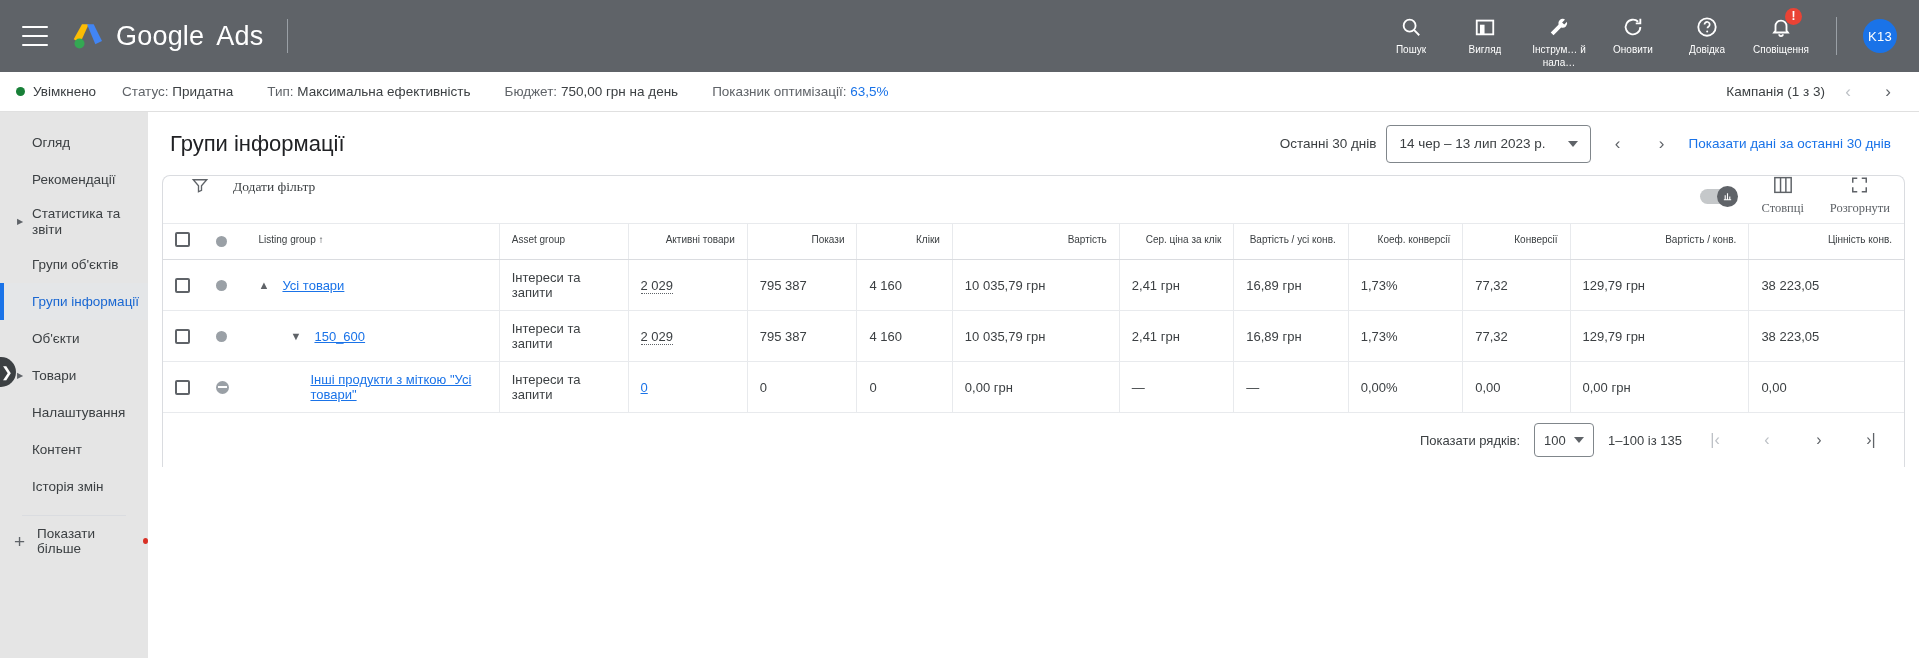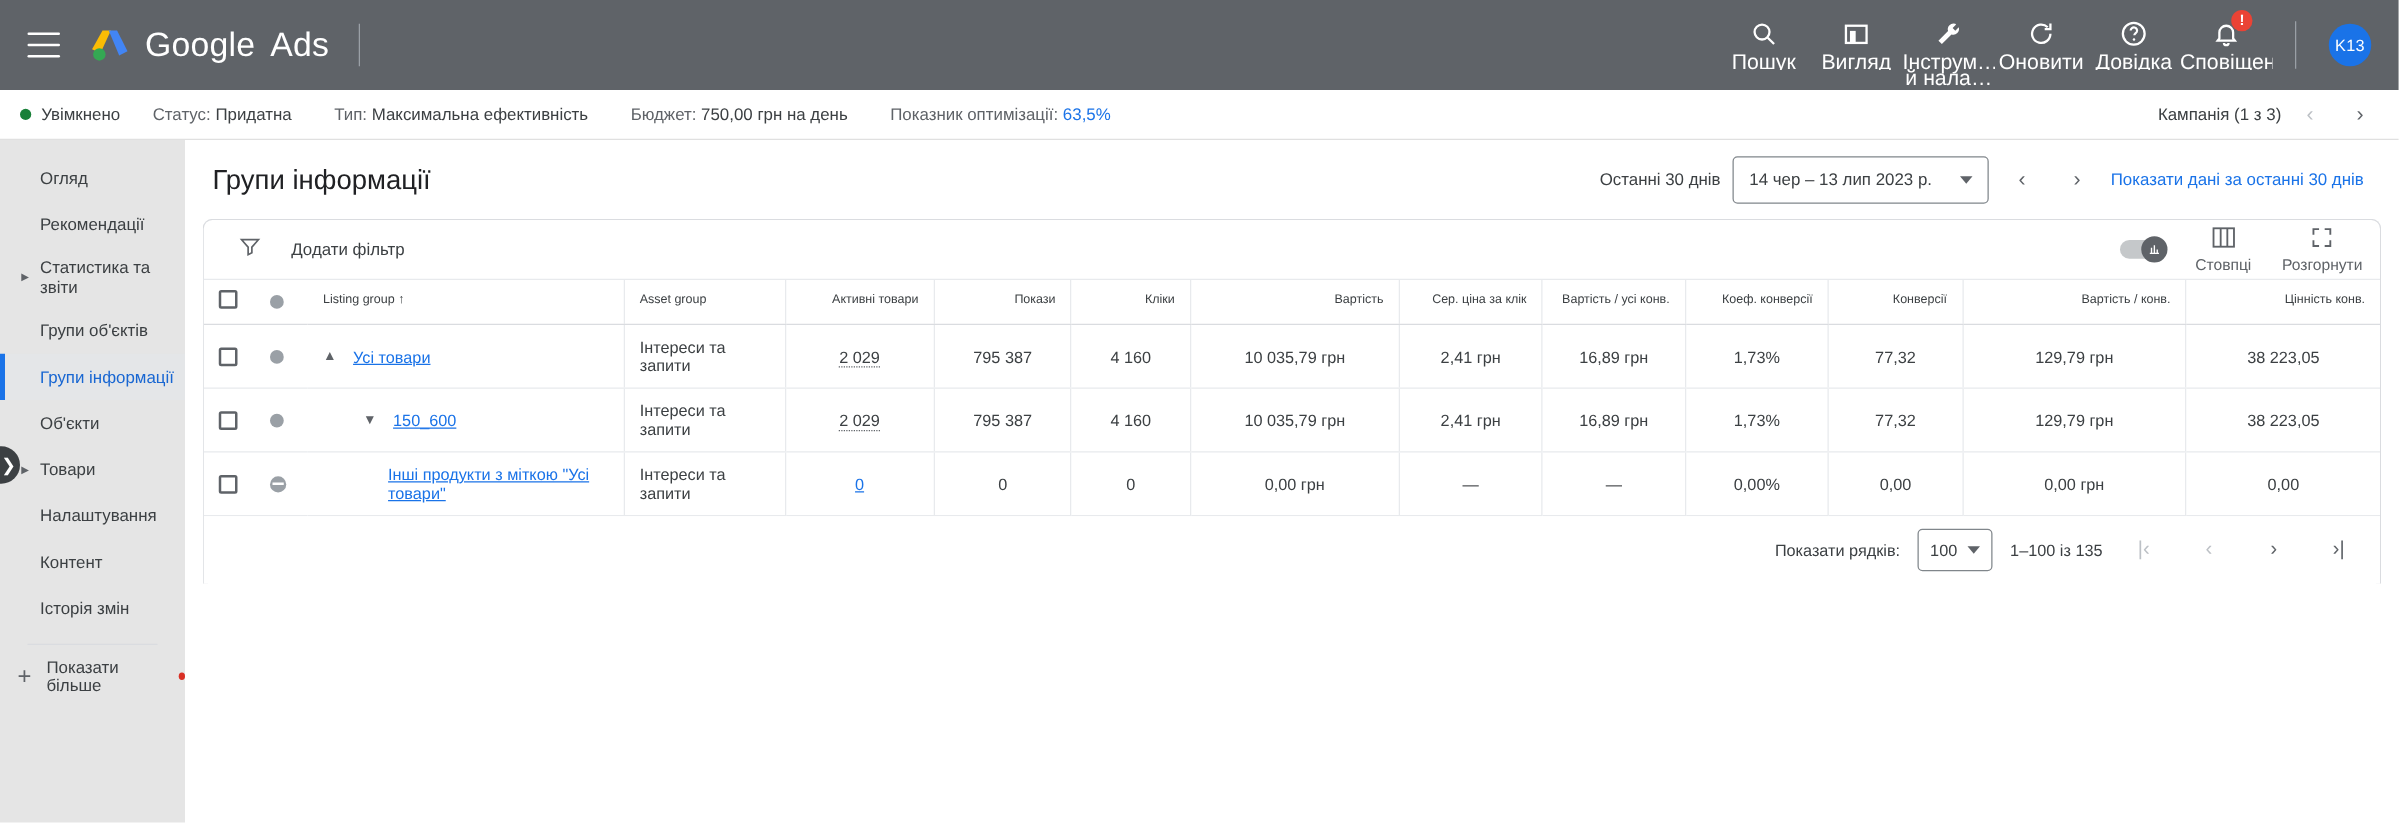--- a/index.html
+++ b/index.html
@@ -20,21 +20,21 @@
   .hamburger span { display:block; height:2px; background:#fff; border-radius:1px; }
   .brand { display:flex; align-items:center; gap:12px; }
   .ads-logo { width: 34px; height: 30px; }
   .brand-text { font-size: 27px; color:#fff; letter-spacing:.2px; font-weight:400;}
   .brand-divider { width:1px; height:34px; background:#9aa0a6; margin-left:24px; }
 
   .nav-right { margin-left:auto; display:flex; align-items:flex-start; gap:0; }
   .navitem { width: 74px; display:flex; flex-direction:column; align-items:center;
     color:#fff; cursor:pointer; padding-top: 10px; position:relative; }
   .navitem .ico { height: 26px; display:flex; align-items:center; justify-content:center;}
-  .navitem .lbl { font-size: 17px; margin-top: 3px; text-align:center; line-height:13px;
+  .navitem .lbl { font-size: 10px; margin-top: 3px; text-align:center; line-height:13px;
      max-width: 74px; overflow:hidden; }
   .navitem.twoline .lbl { white-space: normal; }
   .badge { position:absolute; top:4px; right:16px; width:17px; height:17px;
     background:#ea4335; border-radius:50%; color:#fff; font-size:12px;
     display:flex; align-items:center; justify-content:center; font-weight:700; }
   .nav-divider { width:1px; height:38px; background:#9aa0a6; margin: 0 18px; align-self:center; }
   .avatar { width:34px; height:34px; border-radius:50%; background:#1a73e8;
     color:#fff; font-size:13px; display:flex; align-items:center; justify-content:center;
     align-self:center; margin-left: 8px; font-weight:500; letter-spacing:.3px;}
 
@@ -86,22 +86,22 @@
   .date-select { border:1px solid #80868b; border-radius:4px; height:38px;
      display:flex; align-items:center; padding: 0 12px; gap: 22px; font-size:13.5px;
      color:#3c4043; cursor:pointer; min-width: 202px; justify-content:space-between;}
   .caret-down { width:0;height:0;border-left:5px solid transparent;
      border-right:5px solid transparent;border-top:6px solid #5f6368; }
   .showlast { color:#1a73e8; font-size:13.5px; cursor:pointer; padding-right: 6px;}
 
   
   .card { margin: 0 14px; border:1px solid #dadce0; border-radius:8px 8px 0 0;
      border-bottom:none; display:flex; flex-direction:column; min-height:0;}
-  .toolbar { height:48px; display:flex; align-items:center; padding: 0 14px;
-     border-bottom:1px solid #e8eaed; }
+  .toolbar { height:48px; display:flex; align-items:flex-start; padding: 0 14px;
+     border-bottom:1px solid #e8eaed;font-family:Liberation Serif, serif; }
   .tb-filter { display:flex; align-items:center; gap:0; }
   .funnel { margin: 0 24px 0 14px; }
   .addfilter { font-size:13.5px; color:#3c4043; cursor:pointer; }
   .tb-right { margin-left:auto; display:flex; align-items:center; gap:18px; }
   .toggle { width:36px;height:15px;border-radius:8px;background:#c5c8ca; position:relative;
      cursor:pointer; }
   .toggle .knob { position:absolute; right:-2px; top:-3px; width:21px;height:21px;
      border-radius:50%; background:#5f6368; display:flex;align-items:center;
      justify-content:center; }
   .tb-btn { display:flex; flex-direction:column; align-items:center; gap:3px;
@@ -113,21 +113,21 @@
   thead th {
     font-size:10px; color:#3c4043; font-weight:400; vertical-align:bottom;
     padding: 8px 12px 12px 12px; border-bottom:1px solid #dadce0; line-height:14px;
     background:#fff;
   }
   thead th.num { text-align:right; }
   thead th.lft { text-align:left; }
   .sep-col { border-left:1px solid #e8eaed; }
   tbody td { font-size:13px; color:#3c4043; padding: 10px 12px;
      border-bottom:1px solid #e8eaed; height:38px; }
-  tbody td.num { text-align:center; }
+  tbody td.num { text-align:left; }
   .chk { width:15px;height:15px;border:2px solid #5f6368; border-radius:2px; display:block;}
   .gdot { width:11px;height:11px;border-radius:50%; background:#9aa0a6; display:block;}
   .gdot.minus { width:13px;height:13px; position:relative; }
   .gdot.minus:after{content:'';position:absolute;left:2px;right:2px;top:5px;height:2px;background:#fff;}
   .lgcell { display:flex; align-items:center; gap:10px; }
   .tri { color:#5f6368; font-size:11px; width:14px; display:inline-block; }
   .linktxt { color:#1a73e8; text-decoration:underline; cursor:pointer; }
   .dashed { border-bottom:1px dotted #5f6368; cursor:pointer; }
   .indent2 { padding-left: 32px; }
   .indent3 { padding-left: 52px; }

